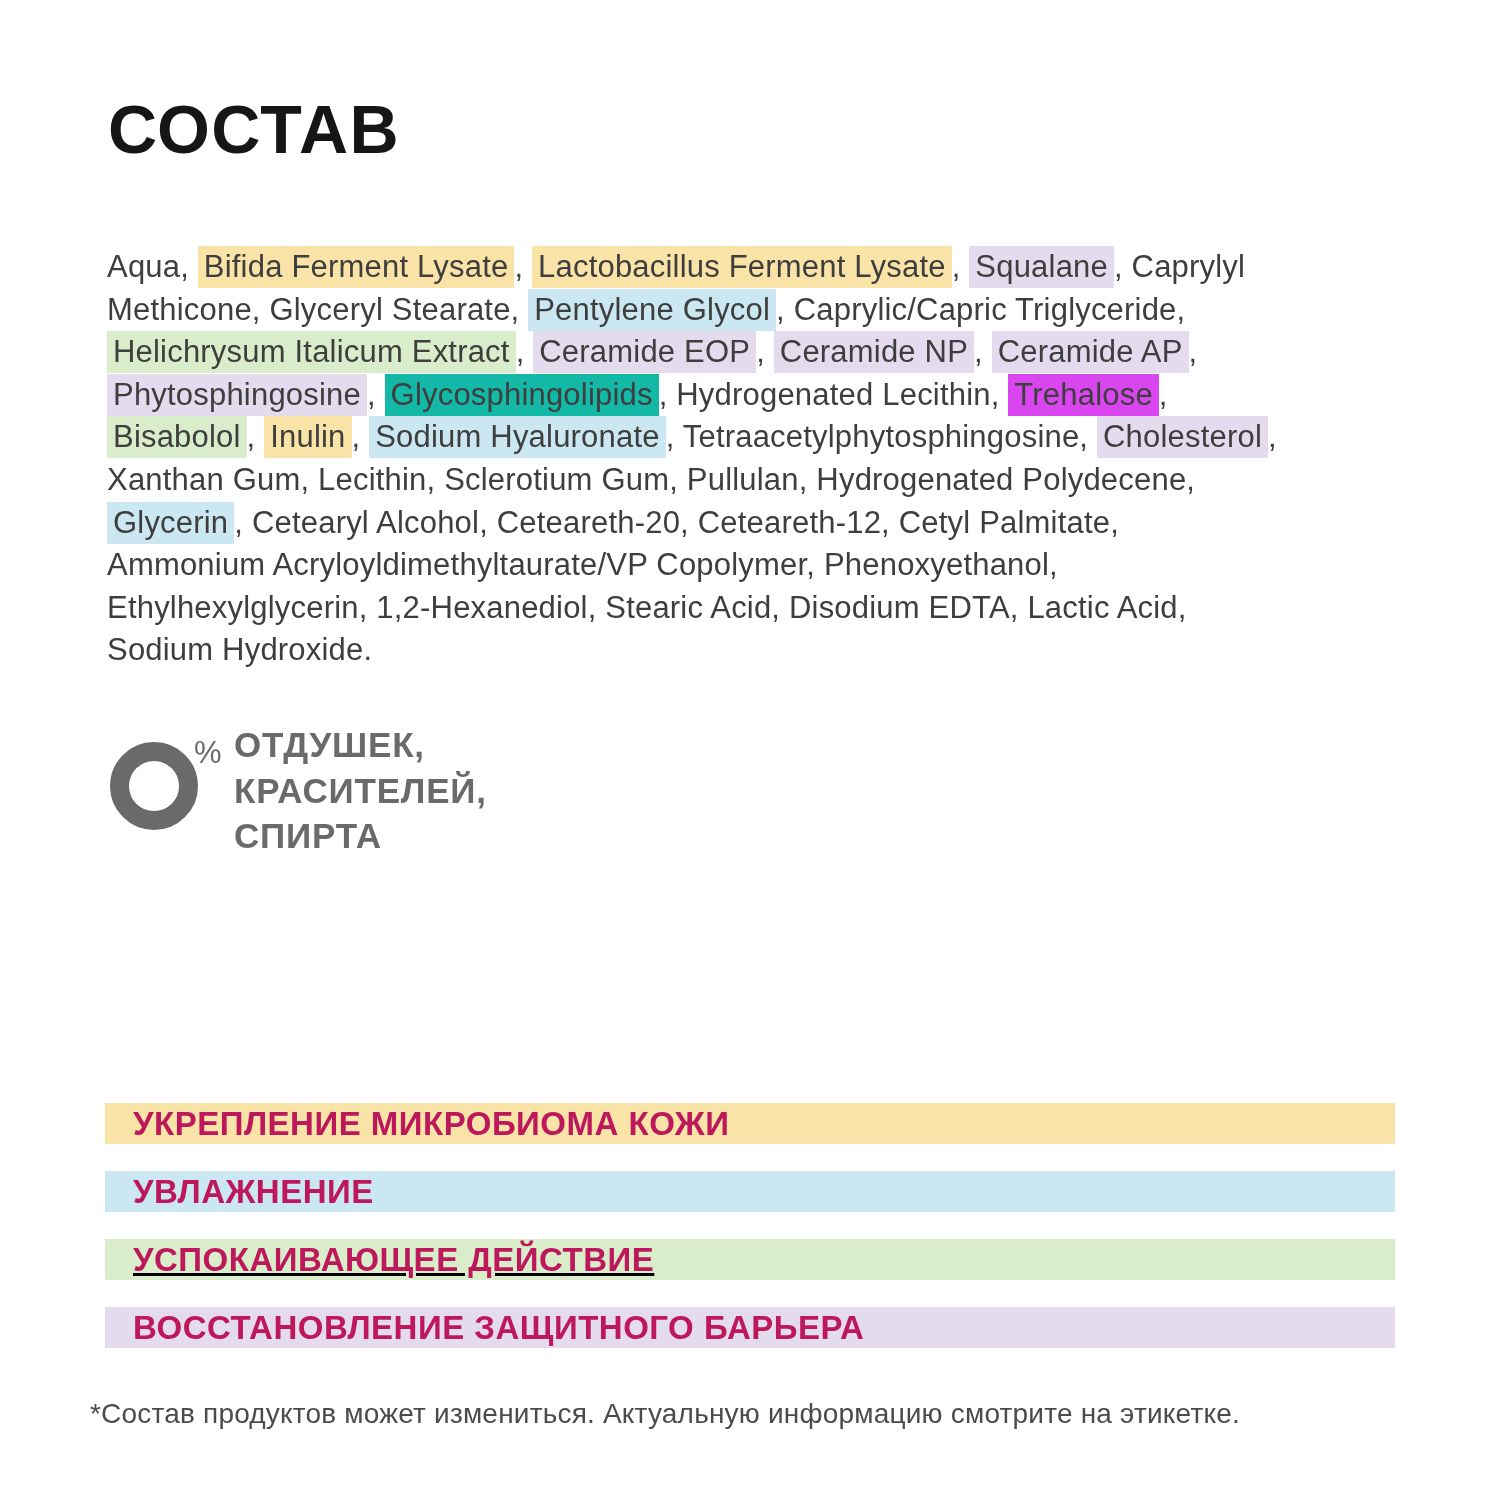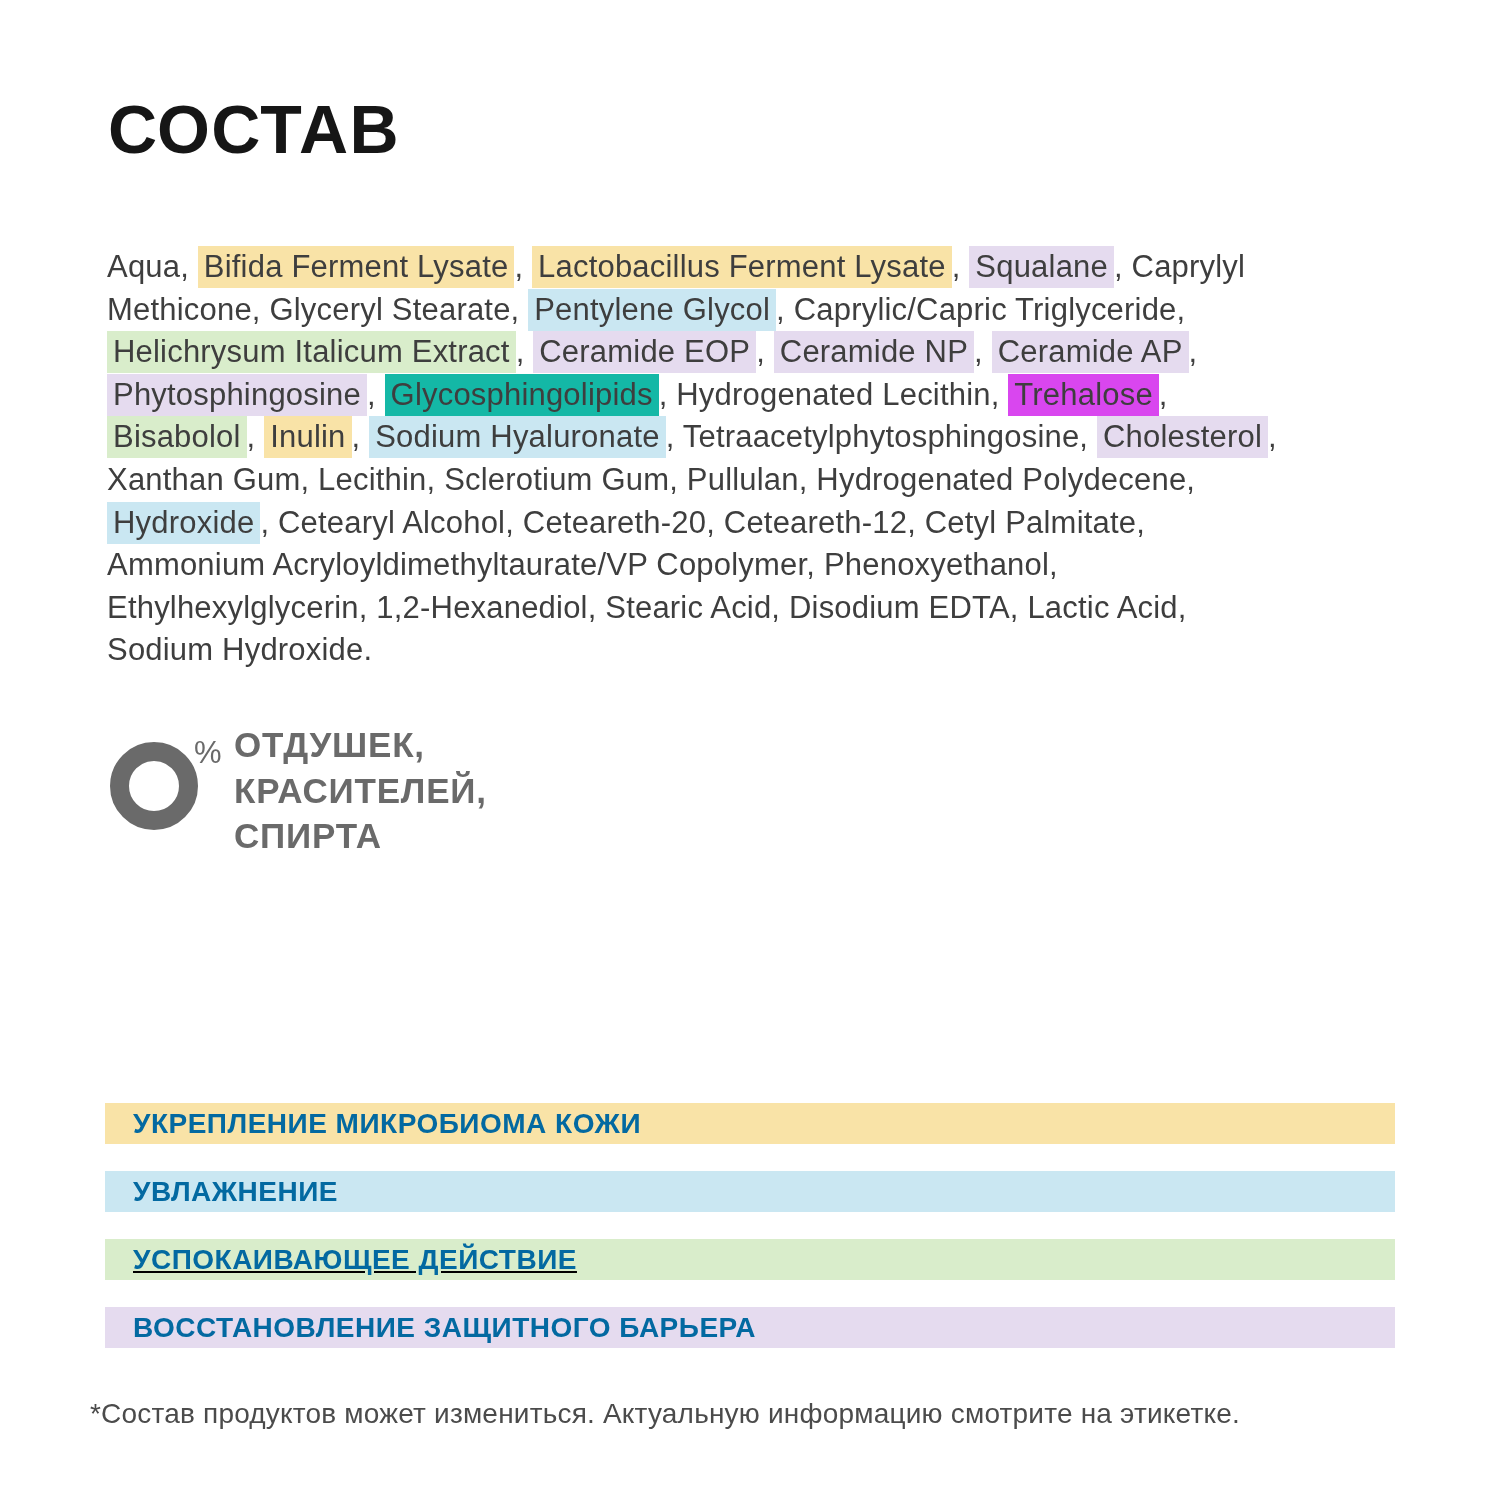--- a/index.html
+++ b/index.html
@@ -35,41 +35,41 @@
   }
   .legend{
     position:absolute;left:105px;top:1103px;width:1290px;
     display:flex;flex-direction:column;gap:27px;
   }
   .legend-bar{
     height:41px;display:flex;align-items:center;padding-left:28px;
     box-sizing:border-box;
   }
   .legend-bar .bar-label{
-    font-size:28px;font-weight:700;color:#0369a1;letter-spacing:0.5px;
+    font-size:33px;font-weight:700;color:#be185d;letter-spacing:0.5px;
   }
   .footnote{
     position:absolute;left:90px;top:1398px;margin:0;
     font-size:28px;color:#4b4b4b;letter-spacing:0.2px;
   }
 </style>
 </head>
 <body>
 
 <div class="page">
 
   <h1 class="title">СОСТАВ</h1>
 
   <p class="ingredients"><span>Aqua, </span><span class="hl" style="background-color: rgb(249, 227, 167);">Bifida Ferment Lysate</span><span>, </span><span class="hl" style="background-color: rgb(249, 227, 167);">Lactobacillus Ferment Lysate</span><span>, </span><span class="hl" style="background-color: rgb(229, 219, 239);">Squalane</span><span>, Caprylyl
 Methicone, Glyceryl Stearate, </span><span class="hl" style="background-color: rgb(202, 231, 242);">Pentylene Glycol</span><span>, Caprylic/Capric Triglyceride,
 </span><span class="hl" style="background-color: rgb(217, 237, 203);">Helichrysum Italicum Extract</span><span>, </span><span class="hl" style="background-color: rgb(229, 219, 239);">Ceramide EOP</span><span>, </span><span class="hl" style="background-color: rgb(229, 219, 239);">Ceramide NP</span><span>, </span><span class="hl" style="background-color: rgb(229, 219, 239);">Ceramide AP</span><span>,
 </span><span class="hl" style="background-color: rgb(229, 219, 239);">Phytosphingosine</span><span>, </span><span class="hl" style="background-color: #14b8a6;">Glycosphingolipids</span><span>, Hydrogenated Lecithin, </span><span class="hl" style="background-color: #d946ef;">Trehalose</span><span>,
 </span><span class="hl" style="background-color: rgb(217, 237, 203);">Bisabolol</span><span>, </span><span class="hl" style="background-color: rgb(249, 227, 167);">Inulin</span><span>, </span><span class="hl" style="background-color: rgb(202, 231, 242);">Sodium Hyaluronate</span><span>, Tetraacetylphytosphingosine, </span><span class="hl" style="background-color: rgb(229, 219, 239);">Cholesterol</span><span>,
 Xanthan Gum, Lecithin, Sclerotium Gum, Pullulan, Hydrogenated Polydecene,
-</span><span class="hl" style="background-color: rgb(202, 231, 242);">Hydroxide</span><span>, Cetearyl Alcohol, Ceteareth-20, Ceteareth-12, Cetyl Palmitate,
+</span><span class="hl" style="background-color: rgb(202, 231, 242);">Glycerin</span><span>, Cetearyl Alcohol, Ceteareth-20, Ceteareth-12, Cetyl Palmitate,
 Ammonium Acryloyldimethyltaurate/VP Copolymer, Phenoxyethanol,
 Ethylhexylglycerin, 1,2-Hexanediol, Stearic Acid, Disodium EDTA, Lactic Acid,
 Sodium Hydroxide.</span></p>
 
   <div class="zero-claim">
     <div class="zero-icon">
       <div class="zero-ring"></div>
       <span class="zero-pct">%</span>
     </div>
     <div class="zero-text">

